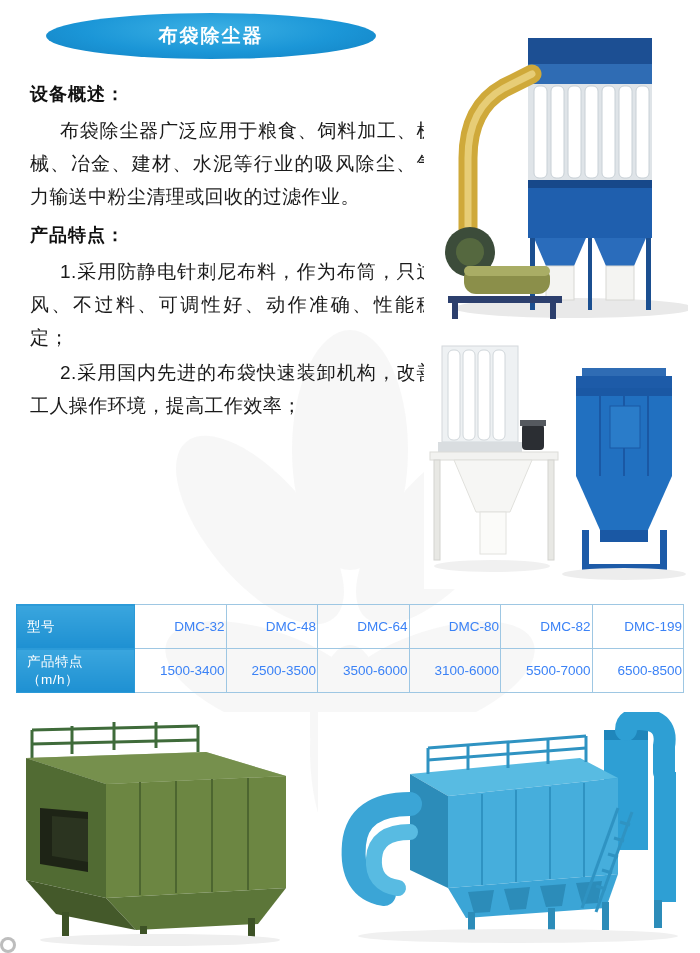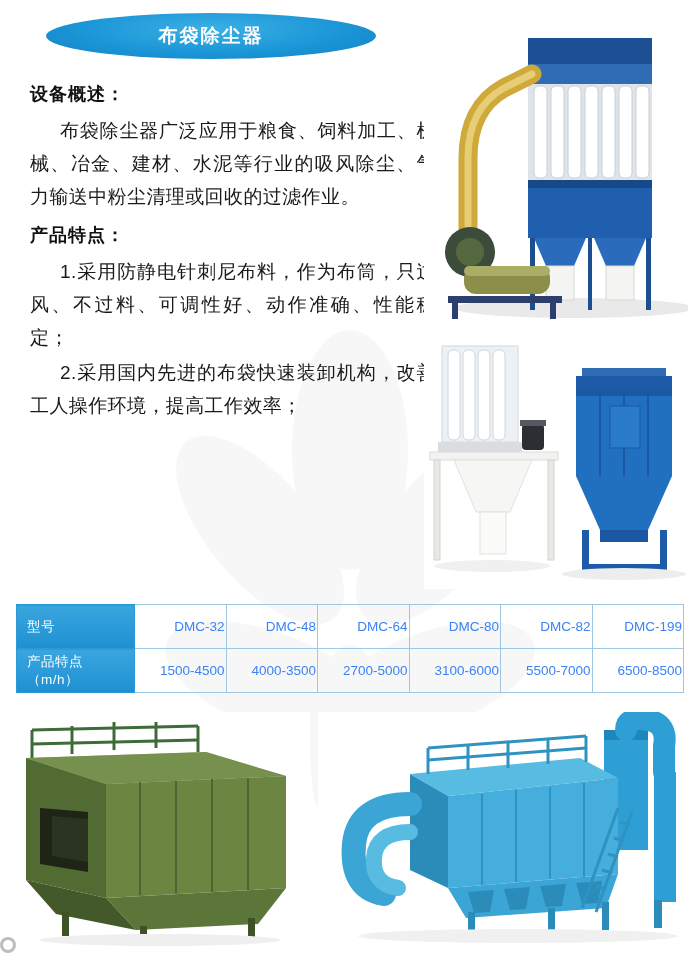--- a/index.html
+++ b/index.html
@@ -203,23 +203,23 @@
           <td class="head">型号</td>
           <td>DMC-32</td>
           <td>DMC-48</td>
           <td>DMC-64</td>
           <td>DMC-80</td>
           <td>DMC-82</td>
           <td>DMC-199</td>
         </tr>
         <tr>
           <td class="head">产品特点（m/h）</td>
-          <td>1500-4500</td>
-          <td>4000-3500</td>
-          <td>2700-5000</td>
+          <td>1500-3400</td>
+          <td>2500-3500</td>
+          <td>3500-6000</td>
           <td>3100-6000</td>
           <td>5500-7000</td>
           <td>6500-8500</td>
         </tr>
       </tbody>
     </table>
   </div>
 
   <div class="photo" id="photo-top">
     <svg width="264" height="320" viewBox="0 0 264 320" xmlns="http://www.w3.org/2000/svg">

